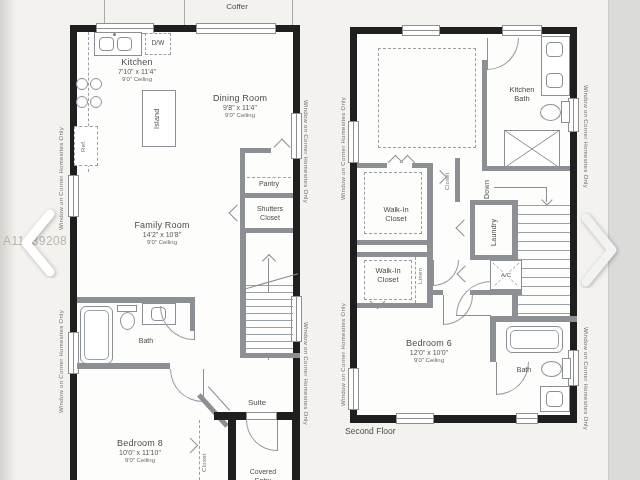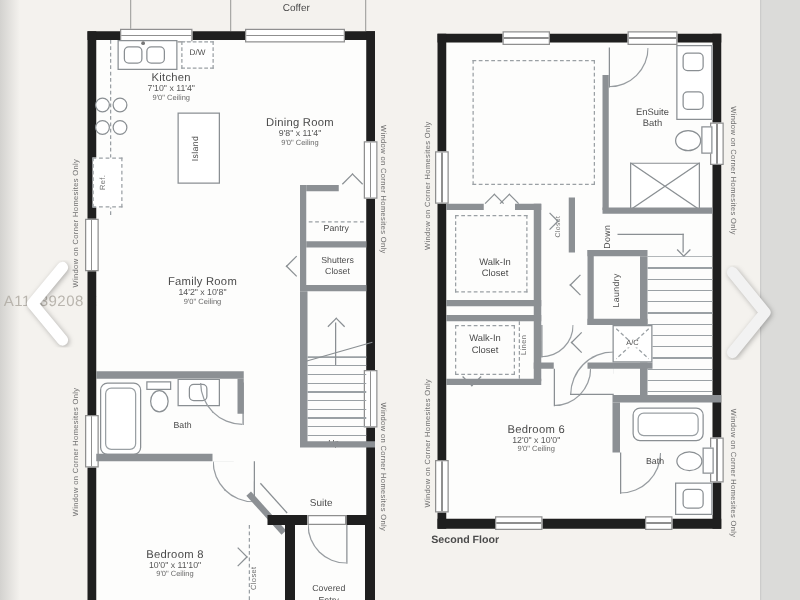--- a/index.html
+++ b/index.html
@@ -202,21 +202,21 @@
   <div class="dashbox" style="left:378px;top:48px;width:98px;height:100px;background:transparent;"></div>
 
   <div class="iw" style="left:482px;top:60px;width:5px;height:108px;"></div>
   <div class="arc tl" style="left:487px;top:38px;width:32px;height:32px;"></div>
   <div class="lng" style="left:487px;top:38px;width:1px;height:32px;"></div>
   <div class="fix" style="left:541px;top:36px;width:29px;height:60px;"></div>
   <div class="box round" style="left:546px;top:42px;width:17px;height:15px;"></div>
   <div class="box round" style="left:546px;top:73px;width:17px;height:15px;"></div>
   <div class="fix" style="left:561px;top:101px;width:9px;height:22px;"></div>
   <div class="fix oval" style="left:540px;top:104px;width:21px;height:17px;"></div>
-  <div class="wraplabel" style="left:504px;top:85px;width:36px;font-size:7.5px;">EnSuite Bath</div>
+  <div class="wraplabel" style="left:504px;top:85px;width:36px;font-size:7.5px;">Kitchen Bath</div>
   <svg class="abs" style="left:504px;top:130px;" width="56" height="38">
     <rect x="0.5" y="0.5" width="55" height="37" fill="#fff" stroke="#8a8f93"></rect>
     <line x1="0" y1="0" x2="56" y2="38" stroke="#8a8f93"></line>
     <line x1="56" y1="0" x2="0" y2="38" stroke="#8a8f93"></line>
   </svg>
   <div class="iw" style="left:482px;top:166px;width:88px;height:5px;"></div>
 
   <div class="iw" style="left:357px;top:163px;width:30px;height:5px;"></div>
   <div class="iw" style="left:412px;top:163px;width:21px;height:5px;"></div>
   <div class="chev" style="left:390px;top:157px;width:10px;height:10px;transform:rotate(45deg);"></div>
@@ -279,20 +279,20 @@
   <div class="lng" style="left:496px;top:362px;width:1px;height:33px;"></div>
   <div class="fix tub" style="left:506px;top:326px;width:57px;height:27px;">
     <div class="inner"></div>
   </div>
   <div class="slabel" style="left:524px;top:366px;">Bath</div>
   <div class="fix" style="left:562px;top:358px;width:9px;height:21px;"></div>
   <div class="fix oval" style="left:541px;top:361px;width:21px;height:16px;"></div>
   <div class="fix" style="left:540px;top:386px;width:30px;height:26px;"></div>
   <div class="box round" style="left:546px;top:391px;width:17px;height:16px;"></div>
 
-  <div class="abs" style="left:345px;top:426px;font-size:8.5px;color:#4b4b4b;font-weight:bold;">Second Floor</div>
+  <div class="abs" style="left:345px;top:426px;font-size:8.5px;color:#4b4b4b;">Second Floor</div>
 
   <div class="vup" style="left:340px;top:112px;height:88px;">Window on Corner Homesites Only</div>
   <div class="vup" style="left:340px;top:318px;height:88px;">Window on Corner Homesites Only</div>
   <div class="vdn" style="left:583px;top:85px;height:90px;">Window on Corner Homesites Only</div>
   <div class="vdn" style="left:583px;top:327px;height:90px;">Window on Corner Homesites Only</div>
 
 </div>
 
 </body></html>

